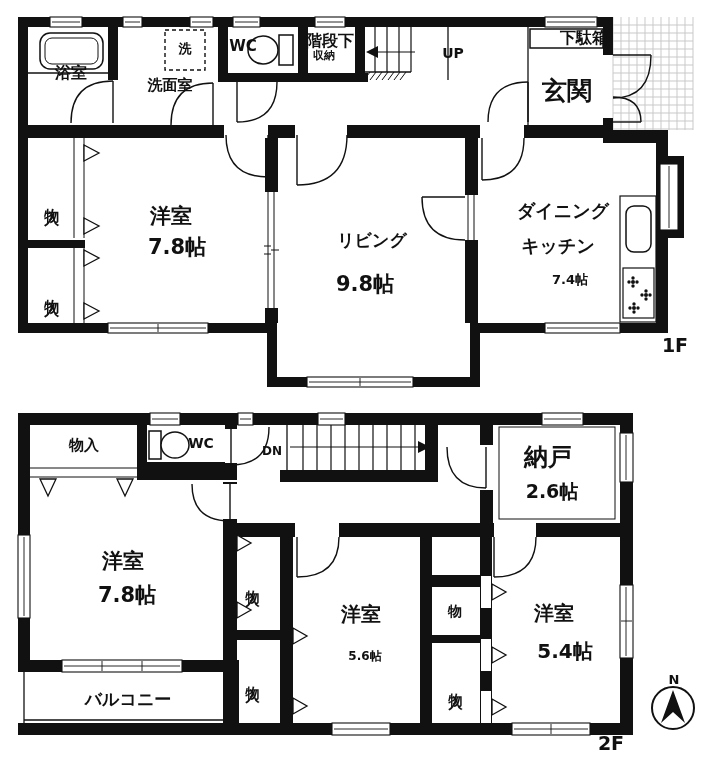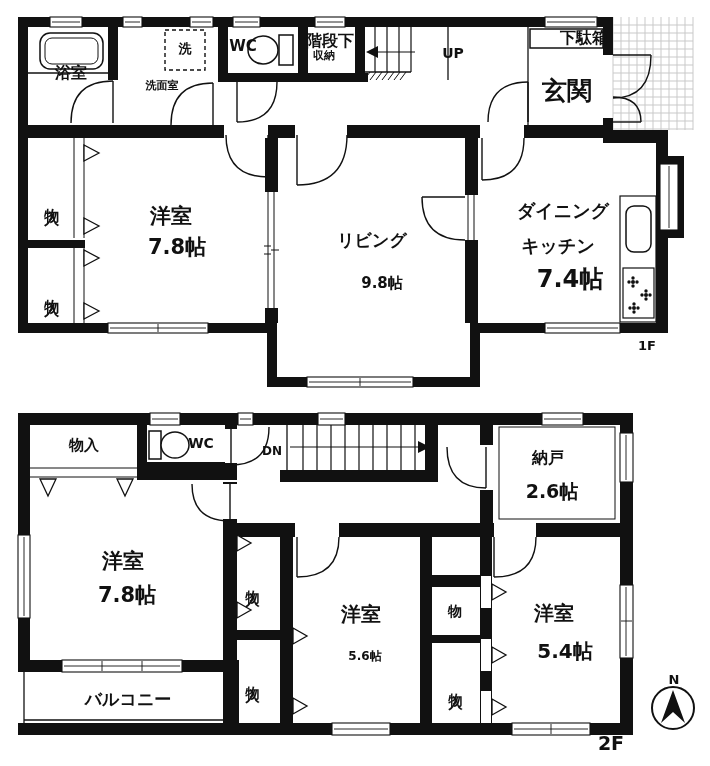--- a/index.html
+++ b/index.html
@@ -288,42 +288,42 @@
   </g>
 
   <g>
     <circle cx="673" cy="708" r="21" fill="#fff" stroke="#111" stroke-width="2"></circle>
     <path class="blk" d="M673,690 L661,723 L673,712 L685,723 Z"></path>
   </g>
 </svg>
 
   <div class="lbl" style="left:71px;top:73px;font-size:16px">浴室</div>
   <div class="lbl" style="left:185px;top:49px;font-size:13px">洗</div>
-  <div class="lbl" style="left:162px;top:86px;font-size:11px">洗面室</div>
+  <div class="lbl" style="left:170px;top:86px;font-size:15px">洗面室</div>
   <div class="lbl" style="left:243px;top:47px;font-size:15px">WC</div>
   <div class="lbl" style="left:330px;top:41px;font-size:16px">階段下</div>
   <div class="lbl" style="left:324px;top:56px;font-size:11px">収納</div>
   <div class="lbl" style="left:453px;top:53px;font-size:14px">UP</div>
   <div class="lbl" style="left:584px;top:38px;font-size:16px">下駄箱</div>
   <div class="lbl" style="left:567px;top:91px;font-size:25px">玄関</div>
   <div class="lbl v" style="left:51px;top:198px;font-size:15px">物入</div>
   <div class="lbl v" style="left:51px;top:289px;font-size:15px">物入</div>
   <div class="lbl" style="left:171px;top:216px;font-size:21px">洋室</div>
   <div class="lbl" style="left:177px;top:247px;font-size:21px">7.8帖</div>
   <div class="lbl" style="left:372px;top:241px;font-size:17px">リビング</div>
-  <div class="lbl" style="left:382px;top:284px;font-size:15px">9.8帖</div>
+  <div class="lbl" style="left:365px;top:284px;font-size:21px">9.8帖</div>
   <div class="lbl" style="left:563px;top:211px;font-size:18px">ダイニング</div>
   <div class="lbl" style="left:558px;top:246px;font-size:18px">キッチン</div>
-  <div class="lbl" style="left:570px;top:280px;font-size:24px">7.4帖</div>
-  <div class="lbl" style="left:647px;top:346px;font-size:13px">1F</div>
+  <div class="lbl" style="left:570px;top:280px;font-size:13px">7.4帖</div>
+  <div class="lbl" style="left:675px;top:346px;font-size:19px">1F</div>
 
   <div class="lbl" style="left:84px;top:446px;font-size:15px">物入</div>
   <div class="lbl" style="left:201px;top:443px;font-size:14px">WC</div>
   <div class="lbl" style="left:272px;top:452px;font-size:12px">DN</div>
-  <div class="lbl" style="left:548px;top:458px;font-size:16px">納戸</div>
+  <div class="lbl" style="left:548px;top:458px;font-size:24px">納戸</div>
   <div class="lbl" style="left:552px;top:492px;font-size:19px">2.6帖</div>
   <div class="lbl" style="left:123px;top:561px;font-size:21px">洋室</div>
   <div class="lbl" style="left:127px;top:595px;font-size:21px">7.8帖</div>
   <div class="lbl v" style="left:253px;top:581px;font-size:14px">物入</div>
   <div class="lbl v" style="left:253px;top:677px;font-size:14px">物入</div>
   <div class="lbl" style="left:361px;top:614px;font-size:20px">洋室</div>
   <div class="lbl" style="left:365px;top:657px;font-size:12px">5.6帖</div>
   <div class="lbl" style="left:455px;top:611px;font-size:14px">物</div>
   <div class="lbl v" style="left:456px;top:684px;font-size:14px">物入</div>
   <div class="lbl" style="left:554px;top:613px;font-size:20px">洋室</div>

